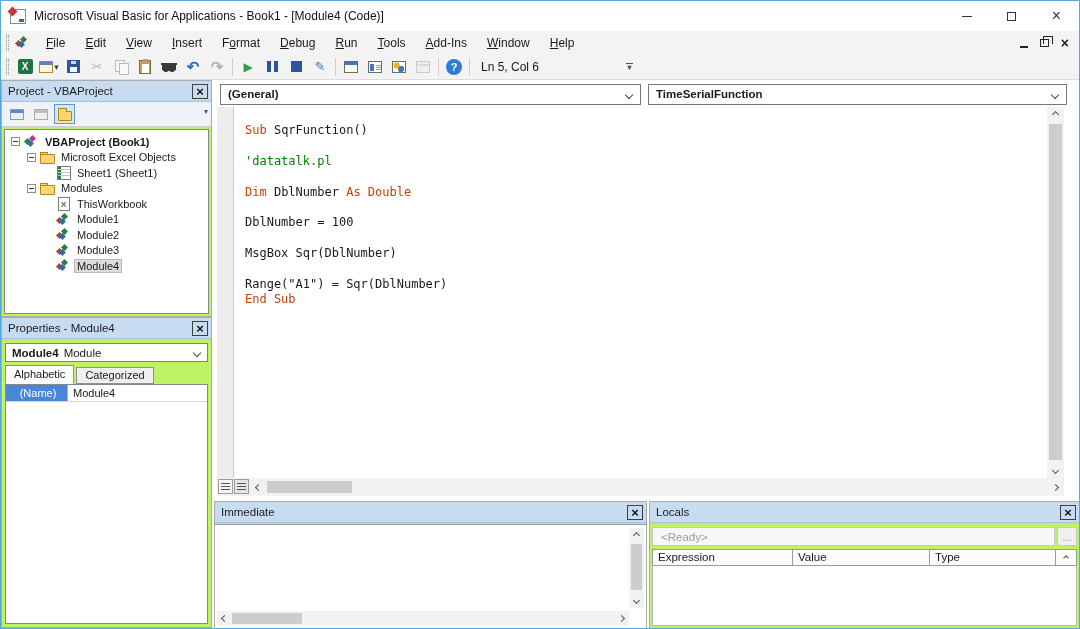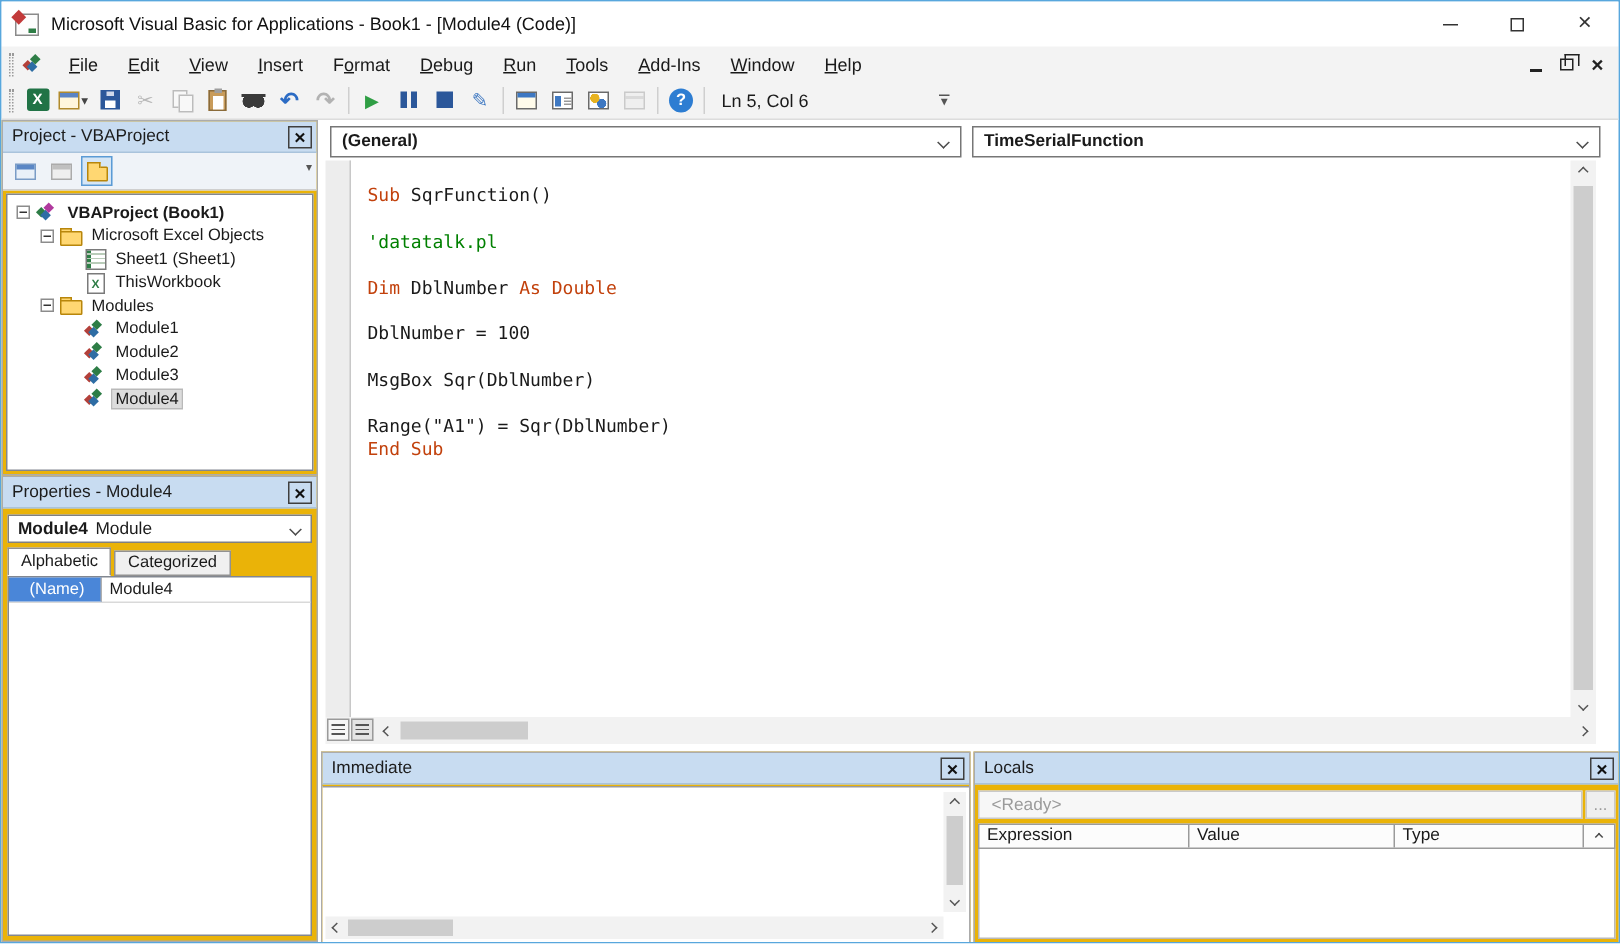--- a/index.html
+++ b/index.html
@@ -69,21 +69,21 @@
   .object-browser-icon { width:14px; height:12px; background:#fff; border:1px solid #6a6a6a; background-image:radial-gradient(circle at 30% 35%, #E8B320 28%, transparent 30%), radial-gradient(circle at 68% 70%, #3E78C2 28%, transparent 30%); }
   .toolbox-icon { width:14px; height:12px; background:#ececec; border:1px solid #9a9a9a; background-image:linear-gradient(#0000 0 2px,#bdbdbd 2px 4px,#0000 4px); }
   .help-icon { width:16px; height:16px; border-radius:50%; background:#2D7DD2; color:#fff; font-weight:bold; font-size:11px; }
   .help-icon::before { content:"?"; }
   .ln-status { margin-left:8px; font-size:12px; color:#1a1a1a; white-space:nowrap; }
   .toolbar-overflow { position:absolute; left:623px; top:56px; width:11px; height:20px; display:flex; flex-direction:column; align-items:center; justify-content:center; gap:1px; }
   .toolbar-overflow i { display:block; width:7px; height:1px; background:#555; }
   .toolbar-overflow b { font-size:8px; color:#555; line-height:6px; }
 
   
-  .panel { position:absolute; border:1px solid #ABABAB; background:#eab308;text-decoration:underline; }
+  .panel { position:absolute; border:1px solid #ABABAB; background:#bef264;text-decoration:underline; }
   .panel-head { position:absolute; left:0; top:0; right:0; height:21px; background:#C8DCF1; border-bottom:1px solid #A9C3DC; display:flex; align-items:center; padding-left:6px; font-size:11.5px; color:#1c1c1c; }
   .xbtn { position:absolute; right:3px; top:3px; width:16px; height:15px; border:1px solid #3f3f3f; display:flex; align-items:center; justify-content:center; font-size:13px; font-weight:bold; color:#111; line-height:1; }
   .chev { display:inline-block; width:6px; height:6px; border-right:1.5px solid #4a4a4a; border-bottom:1.5px solid #4a4a4a; transform:rotate(45deg); }
   .chev.up { transform:rotate(-135deg); } .chev.left { transform:rotate(135deg); } .chev.right { transform:rotate(-45deg); }
 
   
   #project-panel { left:0; top:79px; width:211px; height:237px; }
   .proj-toolbar { position:absolute; left:0; top:21px; right:0; height:25px; background:#EFF3F8; border-bottom:1px solid #CFCFCF; display:flex; align-items:center; padding-left:4px; gap:3px; }
   .ptbtn { width:21px; height:20px; display:flex; align-items:center; justify-content:center; }
   .ptbtn.active { border:1px solid #5B9BD5; background:#D6E6F5; }
@@ -310,29 +310,29 @@
         <div class="tree-row" style="padding-left: 22px;">
           <span class="expander"></span>
           <span class="nicon icon-folder"></span>
           <span class="tlabel">Microsoft Excel Objects</span>
         </div>
         <div class="tree-row" style="padding-left: 38px; align-items: center;">
           <span class="exp-spacer"></span>
           <span class="nicon icon-sheet"></span>
           <span class="tlabel">Sheet1 (Sheet1)</span>
         </div>
-        <div class="tree-row" style="padding-left: 38px;">
-          <span class="exp-spacer"></span>
-          <span class="nicon icon-workbook"></span>
-          <span class="tlabel">ThisWorkbook</span>
-        </div>
         <div class="tree-row" style="padding-left: 22px;">
           <span class="expander"></span>
           <span class="nicon icon-folder"></span>
           <span class="tlabel">Modules</span>
+        </div>
+        <div class="tree-row" style="padding-left: 38px;">
+          <span class="exp-spacer"></span>
+          <span class="nicon icon-workbook"></span>
+          <span class="tlabel">ThisWorkbook</span>
         </div>
         <div class="tree-row" style="padding-left: 38px;">
           <span class="exp-spacer"></span>
           <span class="nicon icon-module"></span>
           <span class="tlabel">Module1</span>
         </div>
         <div class="tree-row" style="padding-left: 38px;">
           <span class="exp-spacer"></span>
           <span class="nicon icon-module"></span>
           <span class="tlabel">Module2</span>

